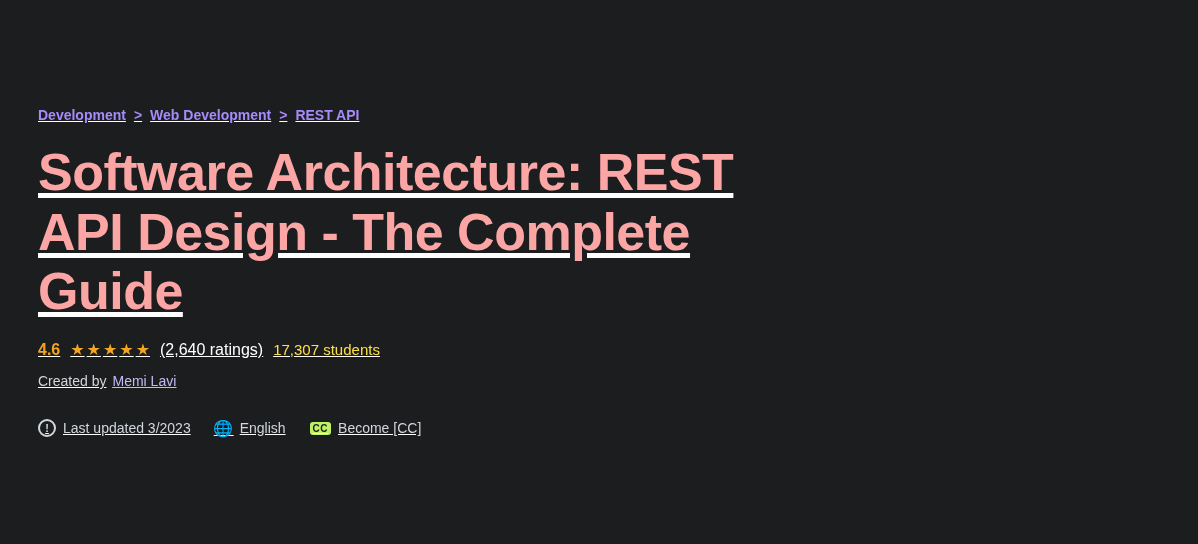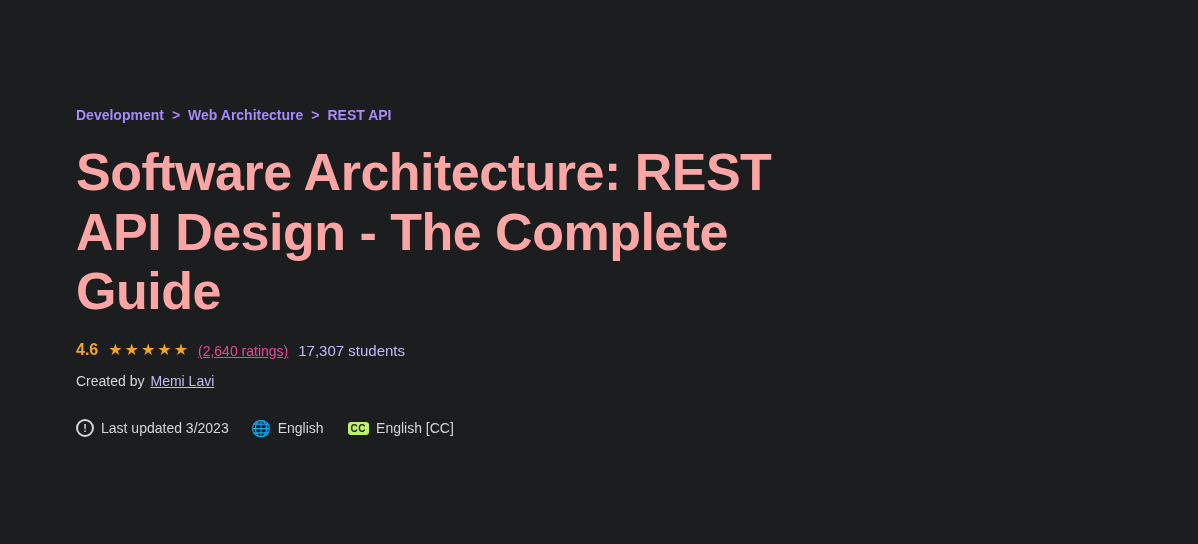--- a/index.html
+++ b/index.html
@@ -12,22 +12,23 @@
       background-color: #1c1d1f;
       color: #ffffff;
       font-family: 'Segoe UI', Arial, sans-serif;
       width: 1198px;
       min-height: 544px;
       display: flex;
       align-items: center;
     }
 
     .course-header {
-      padding: 48px 76px;
+      padding: 48px 38px;
       max-width: 860px;
+      text-decoration: underline;
     }
 
     .breadcrumb {
       display: flex;
       align-items: center;
       gap: 8px;
       margin-bottom: 20px;
       font-size: 14px;
       font-weight: 600;
     }
@@ -55,21 +56,21 @@
       font-size: 19px;
       color: #d1d7dc;
       line-height: 1.5;
       margin-bottom: 22px;
       font-weight: 400;
       max-width: 680px;
     }
 
     .ratings-row {
       display: flex;
-      align-items: flex-end;
+      align-items: center;
       gap: 10px;
       margin-bottom: 14px;
     }
 
     .rating-number {
       color: #f4a522;
       font-weight: 700;
       font-size: 16px;
     }
 
@@ -83,28 +84,28 @@
       color: #f4a522;
       font-size: 16px;
     }
 
     .star-half {
       color: #f4a522;
       font-size: 16px;
     }
 
     .ratings-link {
-      color: #ec4899;
-      font-size: 14px;
+      color: #ffffff;
+      font-size: 16px;
       text-decoration: underline;
       cursor: pointer;
     }
 
     .students-count {
-      color: #c4b5fd;
+      color: #fde047;
       font-size: 15px;
       font-weight: 400;
     }
 
     .created-by-row {
       display: flex;
       align-items: center;
       gap: 6px;
       margin-bottom: 30px;
       font-size: 14px;
@@ -172,21 +173,21 @@
     }
   </style>
 </head>
 <body>
 
 <div class="course-header">
 
   <div class="breadcrumb">
     <span class="breadcrumb-item">Development</span>
     <span class="breadcrumb-separator">&gt;</span>
-    <span class="breadcrumb-item">Web Architecture</span>
+    <span class="breadcrumb-item">Web Development</span>
     <span class="breadcrumb-separator">&gt;</span>
     <span class="breadcrumb-item">REST API</span>
   </div>
 
   <h1 class="course-title">Software Architecture: REST API Design - The Complete Guide</h1>
 
 
   <div class="ratings-row">
     <span class="rating-number">4.6</span>
     <div class="stars">
@@ -209,17 +210,17 @@
     <div class="meta-item">
       <span class="meta-icon-alert">!</span>
       <span>Last updated 3/2023</span>
     </div>
     <div class="meta-item">
       <span class="meta-icon-globe">🌐</span>
       <span>English</span>
     </div>
     <div class="meta-item">
       <span class="meta-icon-cc">CC</span>
-      <span>English [CC]</span>
+      <span>Become [CC]</span>
     </div>
   </div>
 
 </div>
 
 </body></html>

